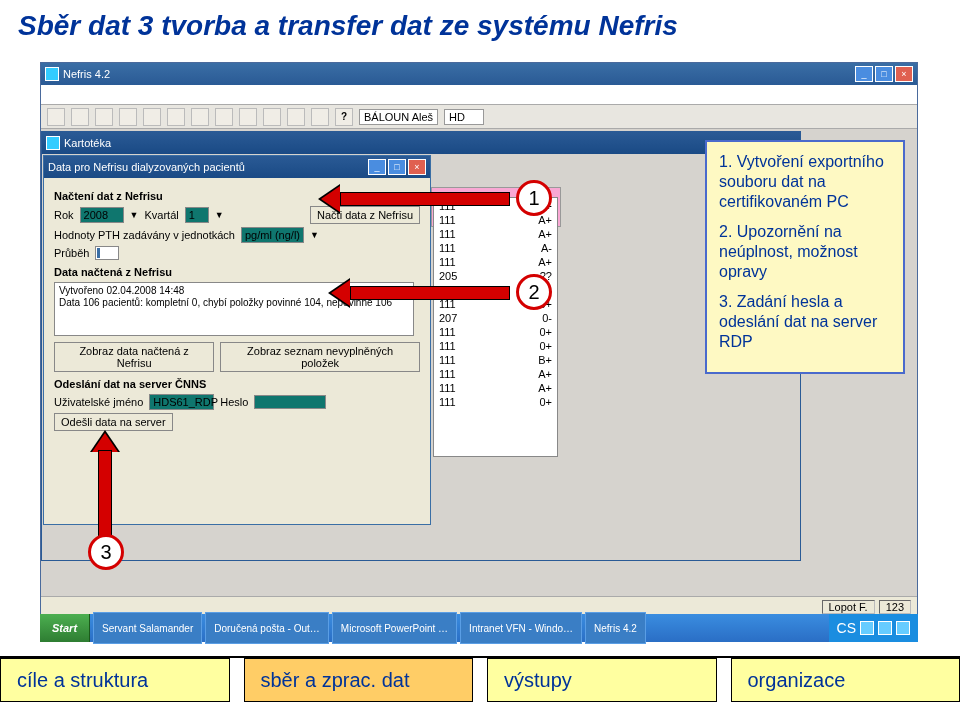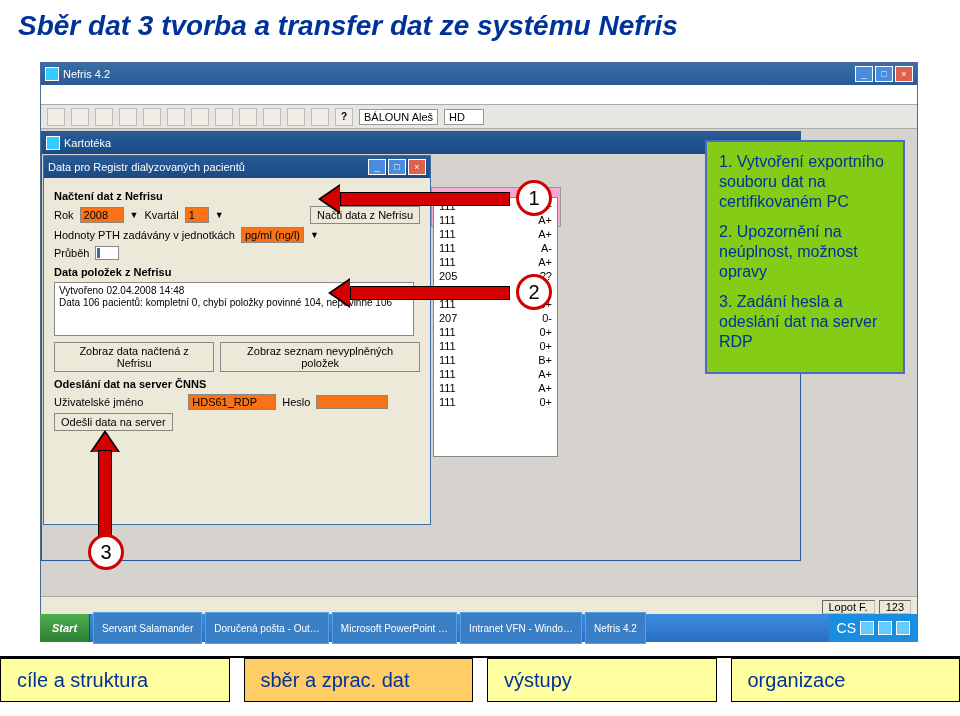--- a/index.html
+++ b/index.html
@@ -29,21 +29,21 @@
 .totalpanel .val { background:#fff; border:1px solid #888; width:42px; padding:4px 3px; font-weight:bold; }
 
 .patientlist { position:absolute; top:134px; left:392px; width:125px; height:260px; background:#fff; border:1px solid #888; font-size:11px; padding:1px; overflow:hidden; }
 .patientlist .prow { display:flex; justify-content:space-between; padding:0 4px; line-height:14px; }
 
 .dialog { position:absolute; top:92px; left:2px; width:388px; height:370px; background:#ece9d8; border:1px solid #3a6ea5; font-size:11px; }
 .dialog .titlebar { background: linear-gradient(#2a5a95,#1a4a85); }
 .dialog-body { padding:6px 10px; }
 .dsection { font-weight:bold; margin-top:6px; margin-bottom:4px; }
 .drow { display:flex; align-items:center; gap:6px; margin:3px 0; font-size:11px; }
-.dinput { background:#f97316; border:1px solid #888; padding:1px 3px; font-size:11px; }
+.dinput { background:#0f766e; border:1px solid #888; padding:1px 3px; font-size:11px; }
 .dbtn { background:#ece9d8; border:1px solid #888; padding:2px 6px; font-size:11px; }
 .logbox { background:#fff; border:1px solid #888; width:360px; height:54px; padding:2px 4px; font-size:10px; line-height:12px; }
 .progressbox { width:24px; height:14px; background:#fff; border:1px solid #888; position:relative; }
 .progressbox::after { content:""; position:absolute; left:1px; top:1px; bottom:1px; width:3px; background:#3a6ea5; }
 
 .statusbar { position:absolute; bottom:0; left:0; right:0; height:20px; background:#ece9d8; border-top:1px solid #aaa; display:flex; justify-content:flex-end; align-items:center; font-size:11px; padding:0 6px; gap:4px; }
 .statuscell { border:1px inset #bbb; padding:0 6px; }
 
 .taskbar { position:absolute; bottom:0; left:0; width:878px; height:28px; background: linear-gradient(#3a8de0,#2a6ec5); display:flex; align-items:center; font-size:11px; color:#fff; }
 .startbtn { background: linear-gradient(#4caf50,#2e7d32); height:28px; padding:0 12px; display:flex; align-items:center; font-weight:bold; font-style:italic; border-right:1px solid #1a5a1a; }
@@ -51,21 +51,21 @@
 .tray { margin-left:auto; background:#1a8de0; height:28px; padding:0 8px; display:flex; align-items:center; gap:4px; font-size:14px; }
 .tray .ti { width:14px; height:14px; background:#6cf; border:1px solid #fff; }
 
 .callout-arrow { position:absolute; }
 .arrow-shape { position:relative; display:flex; align-items:center; }
 .arrow-line-h { height:14px; background:#d40000; border:1.5px solid #000; }
 .arrow-line-v { width:14px; background:#d40000; border:1.5px solid #000; }
 
 .circle-label { position:absolute; width:36px; height:36px; border-radius:50%; border:3px solid #d40000; background:#fff; display:flex; align-items:center; justify-content:center; font-size:20px; color:#000; font-weight:normal; }
 
-.callout-box { position:absolute; background:#84cc16; border:2px solid #4a6acc; padding:10px 12px; font-size:16px; color:#003399; width:200px; }
+.callout-box { position:absolute; background:#fef9c3; border:2px solid #4a6acc; padding:10px 12px; font-size:16px; color:#003399; width:200px; }
 .callout-box .item { margin-bottom:10px; line-height:1.25; }
 
 .footer-tabs { position:absolute; bottom:14px; left:0; right:0; height:46px; display:flex; border-top:2px solid #000;gap:14px; }
 .footer-tabs .ftab { flex:1; border:1px solid #000; display:flex; align-items:center; padding:0 16px; font-size:20px; color:#003399; }
 .ftab.t1 { background:#ffffa0; }
 .ftab.t2 { background:#ffcd66; }
 .ftab.t3 { background:#ffffa0; }
 .ftab.t4 { background:#ffffa0; }
 </style>
 </head>
@@ -184,21 +184,21 @@
         </div>
         <div class="prow">
           <span>111</span>
           <span>0+</span>
         </div>
       </div>
 
     <div class="dialog">
       <div class="titlebar">
         <div class="tleft">
-            <span>Data pro Registr dialyzovaných pacientů</span>
+            <span>Data pro Nefrisu dialyzovaných pacientů</span>
           </div>
         <div class="winbtns">
           <div class="winbtn">_</div>
           <div class="winbtn">□</div>
           <div class="winbtn" style="background:#e06050">×</div>
         </div>
       </div>
       <div class="dialog-body">
         <div class="dsection">Načtení dat z Nefrisu</div>
         <div class="drow">
@@ -214,34 +214,34 @@
         <div class="drow">
           <span>Hodnoty PTH zadávány v jednotkách</span>
           <span class="dinput">pg/ml (ng/l)</span>
           <span style="font-size:9px">▼</span>
         </div>
         <div class="drow">
           <span>Průběh</span>
           <div class="progressbox"></div>
         </div>
 
-        <div class="dsection">Data položek z Nefrisu</div>
+        <div class="dsection">Data načtená z Nefrisu</div>
         <div class="logbox">
           <div>Vytvořeno 02.04.2008 14:48</div>
           <div>Data 106 pacientů: kompletní 0, chybí položky povinné 104, nepovinné 106</div>
         </div>
         <div class="drow" style="margin-top:6px;">
           <button class="dbtn">Zobraz data načtená z Nefrisu</button>
           <button class="dbtn">Zobraz seznam nevyplněných položek</button>
         </div>
 
         <div class="dsection">Odeslání dat na server ČNNS</div>
         <div class="drow">
           <span>Uživatelské jméno</span>
-          <span class="dinput" style="width:88px;margin-left:39px;">HDS61_RDP</span>
+          <span class="dinput" style="width:65px;">HDS61_RDP</span>
           <span>Heslo</span>
           <span class="dinput" style="width:72px; min-height:14px;"></span>
         </div>
         <div class="drow">
           <button class="dbtn">Odešli data na server</button>
         </div>
       </div>
     </div>
 
     <div class="statusbar">

